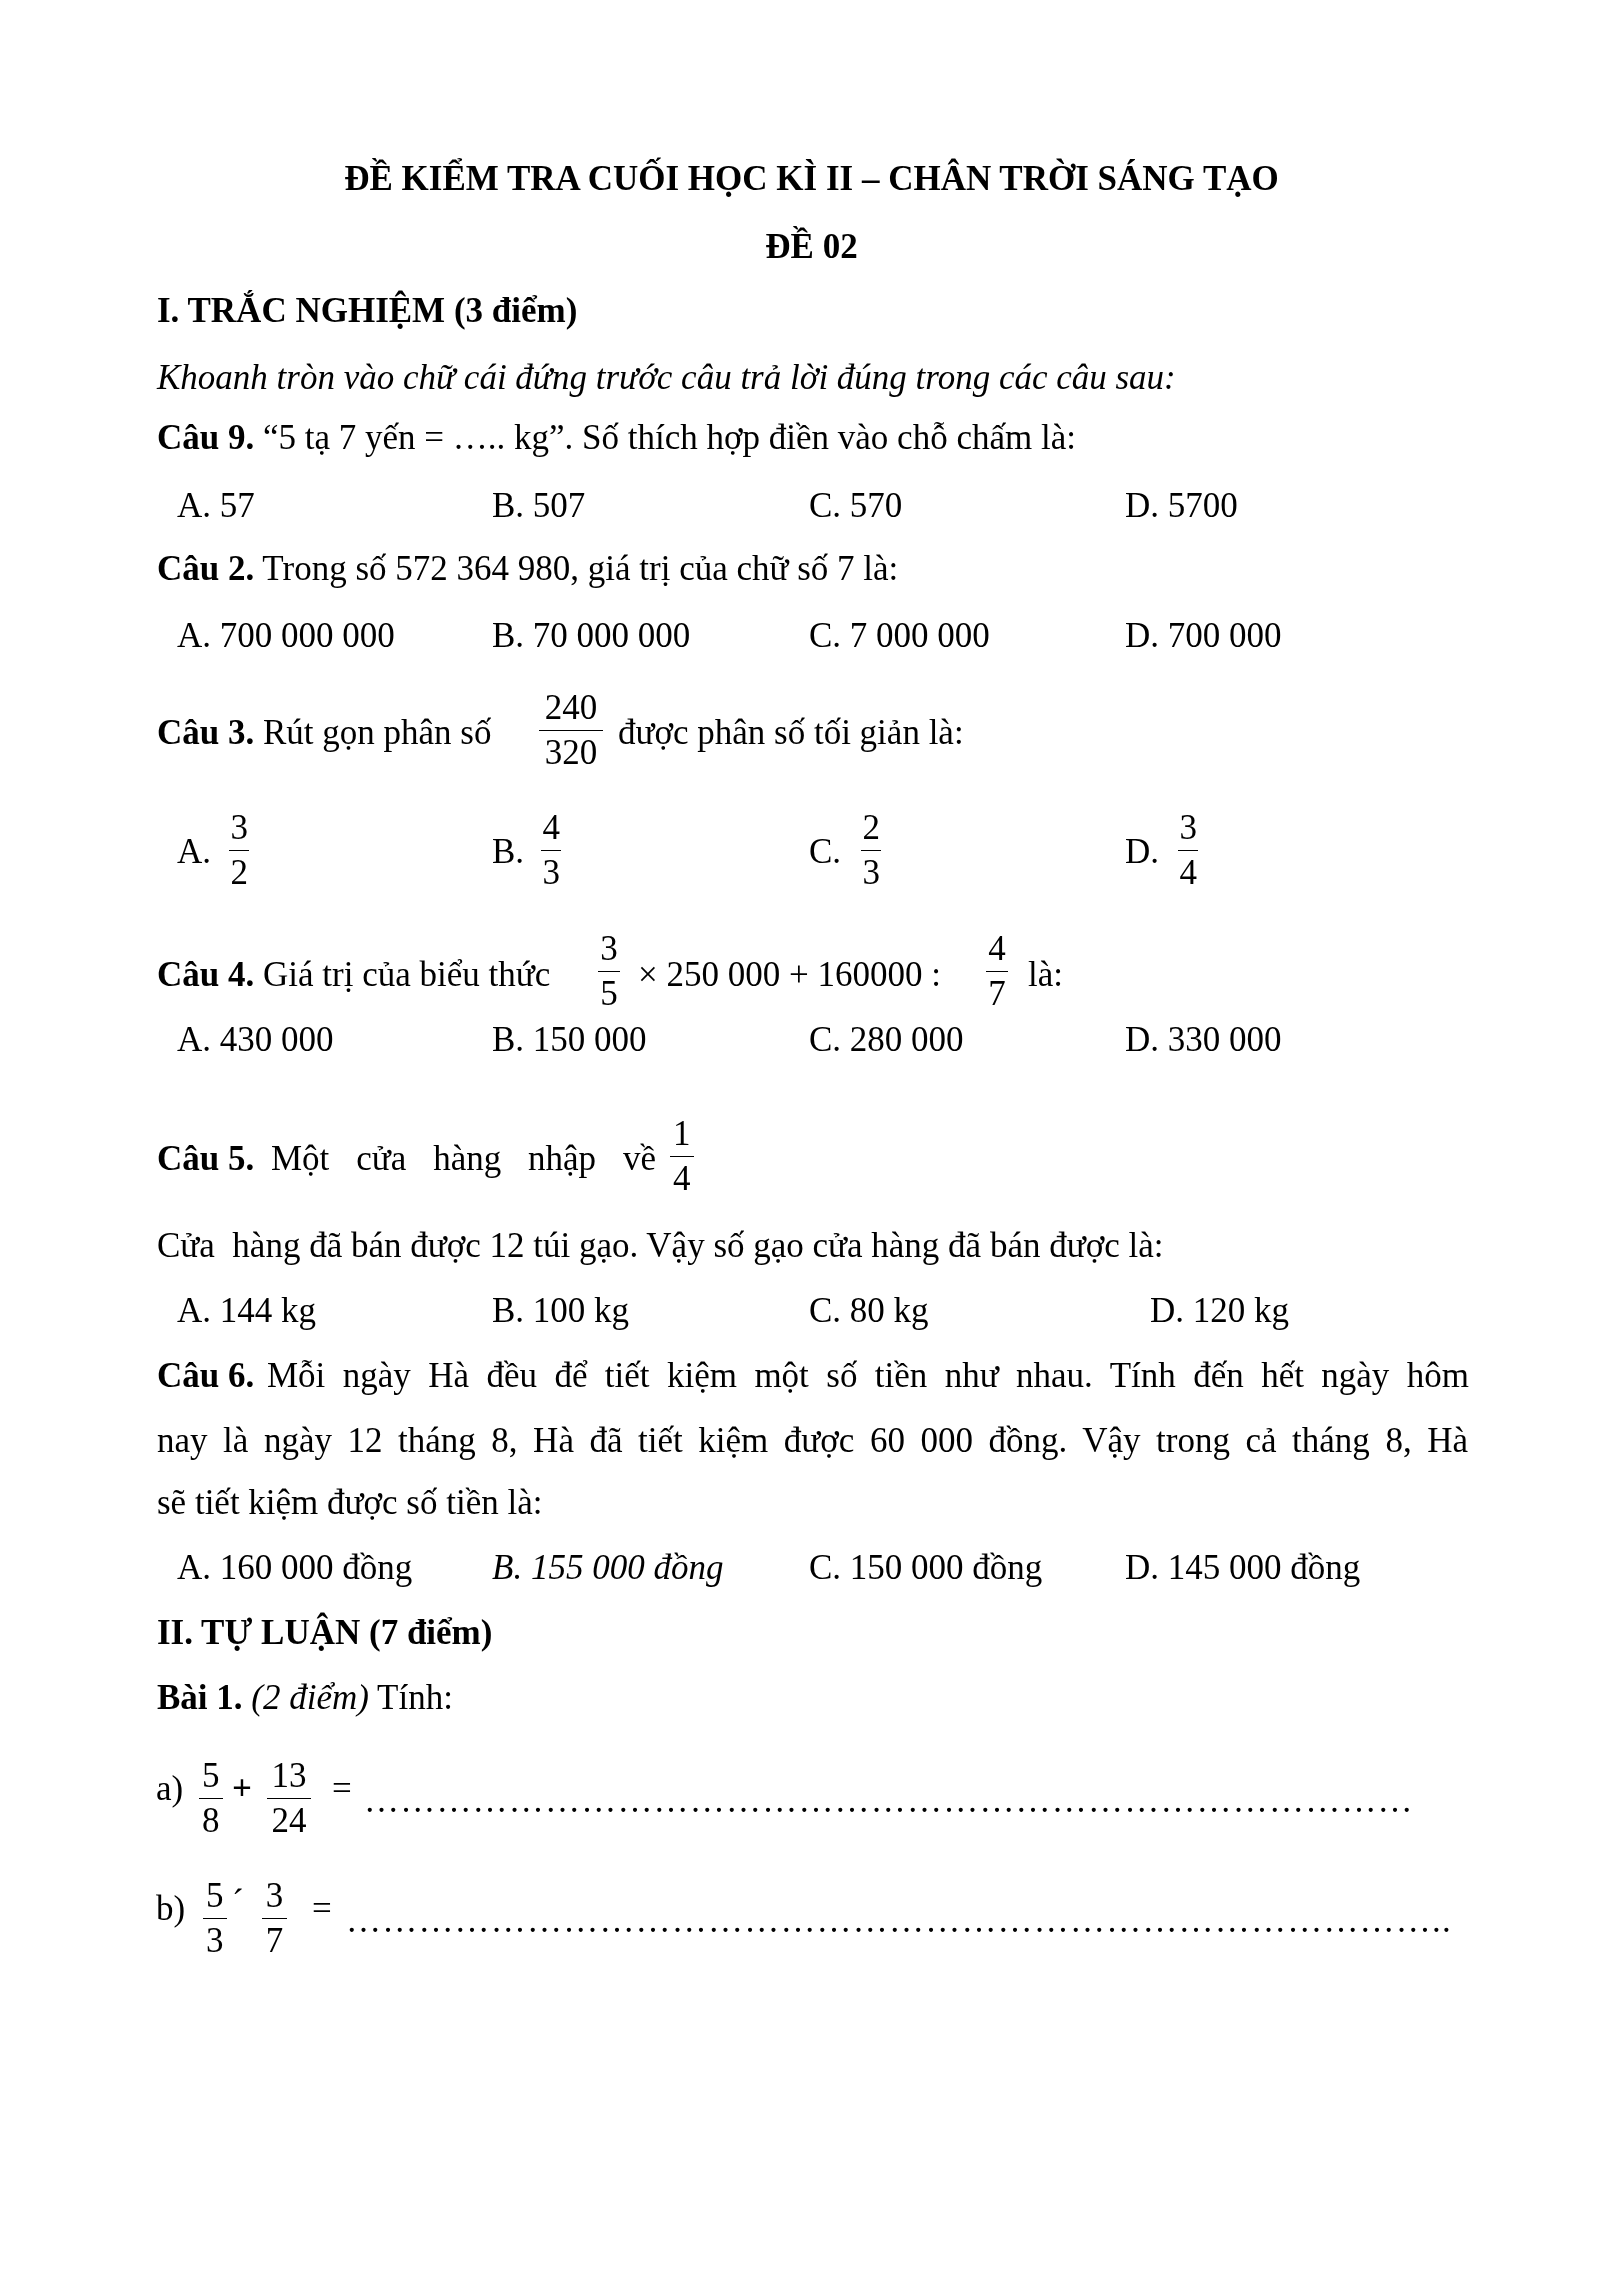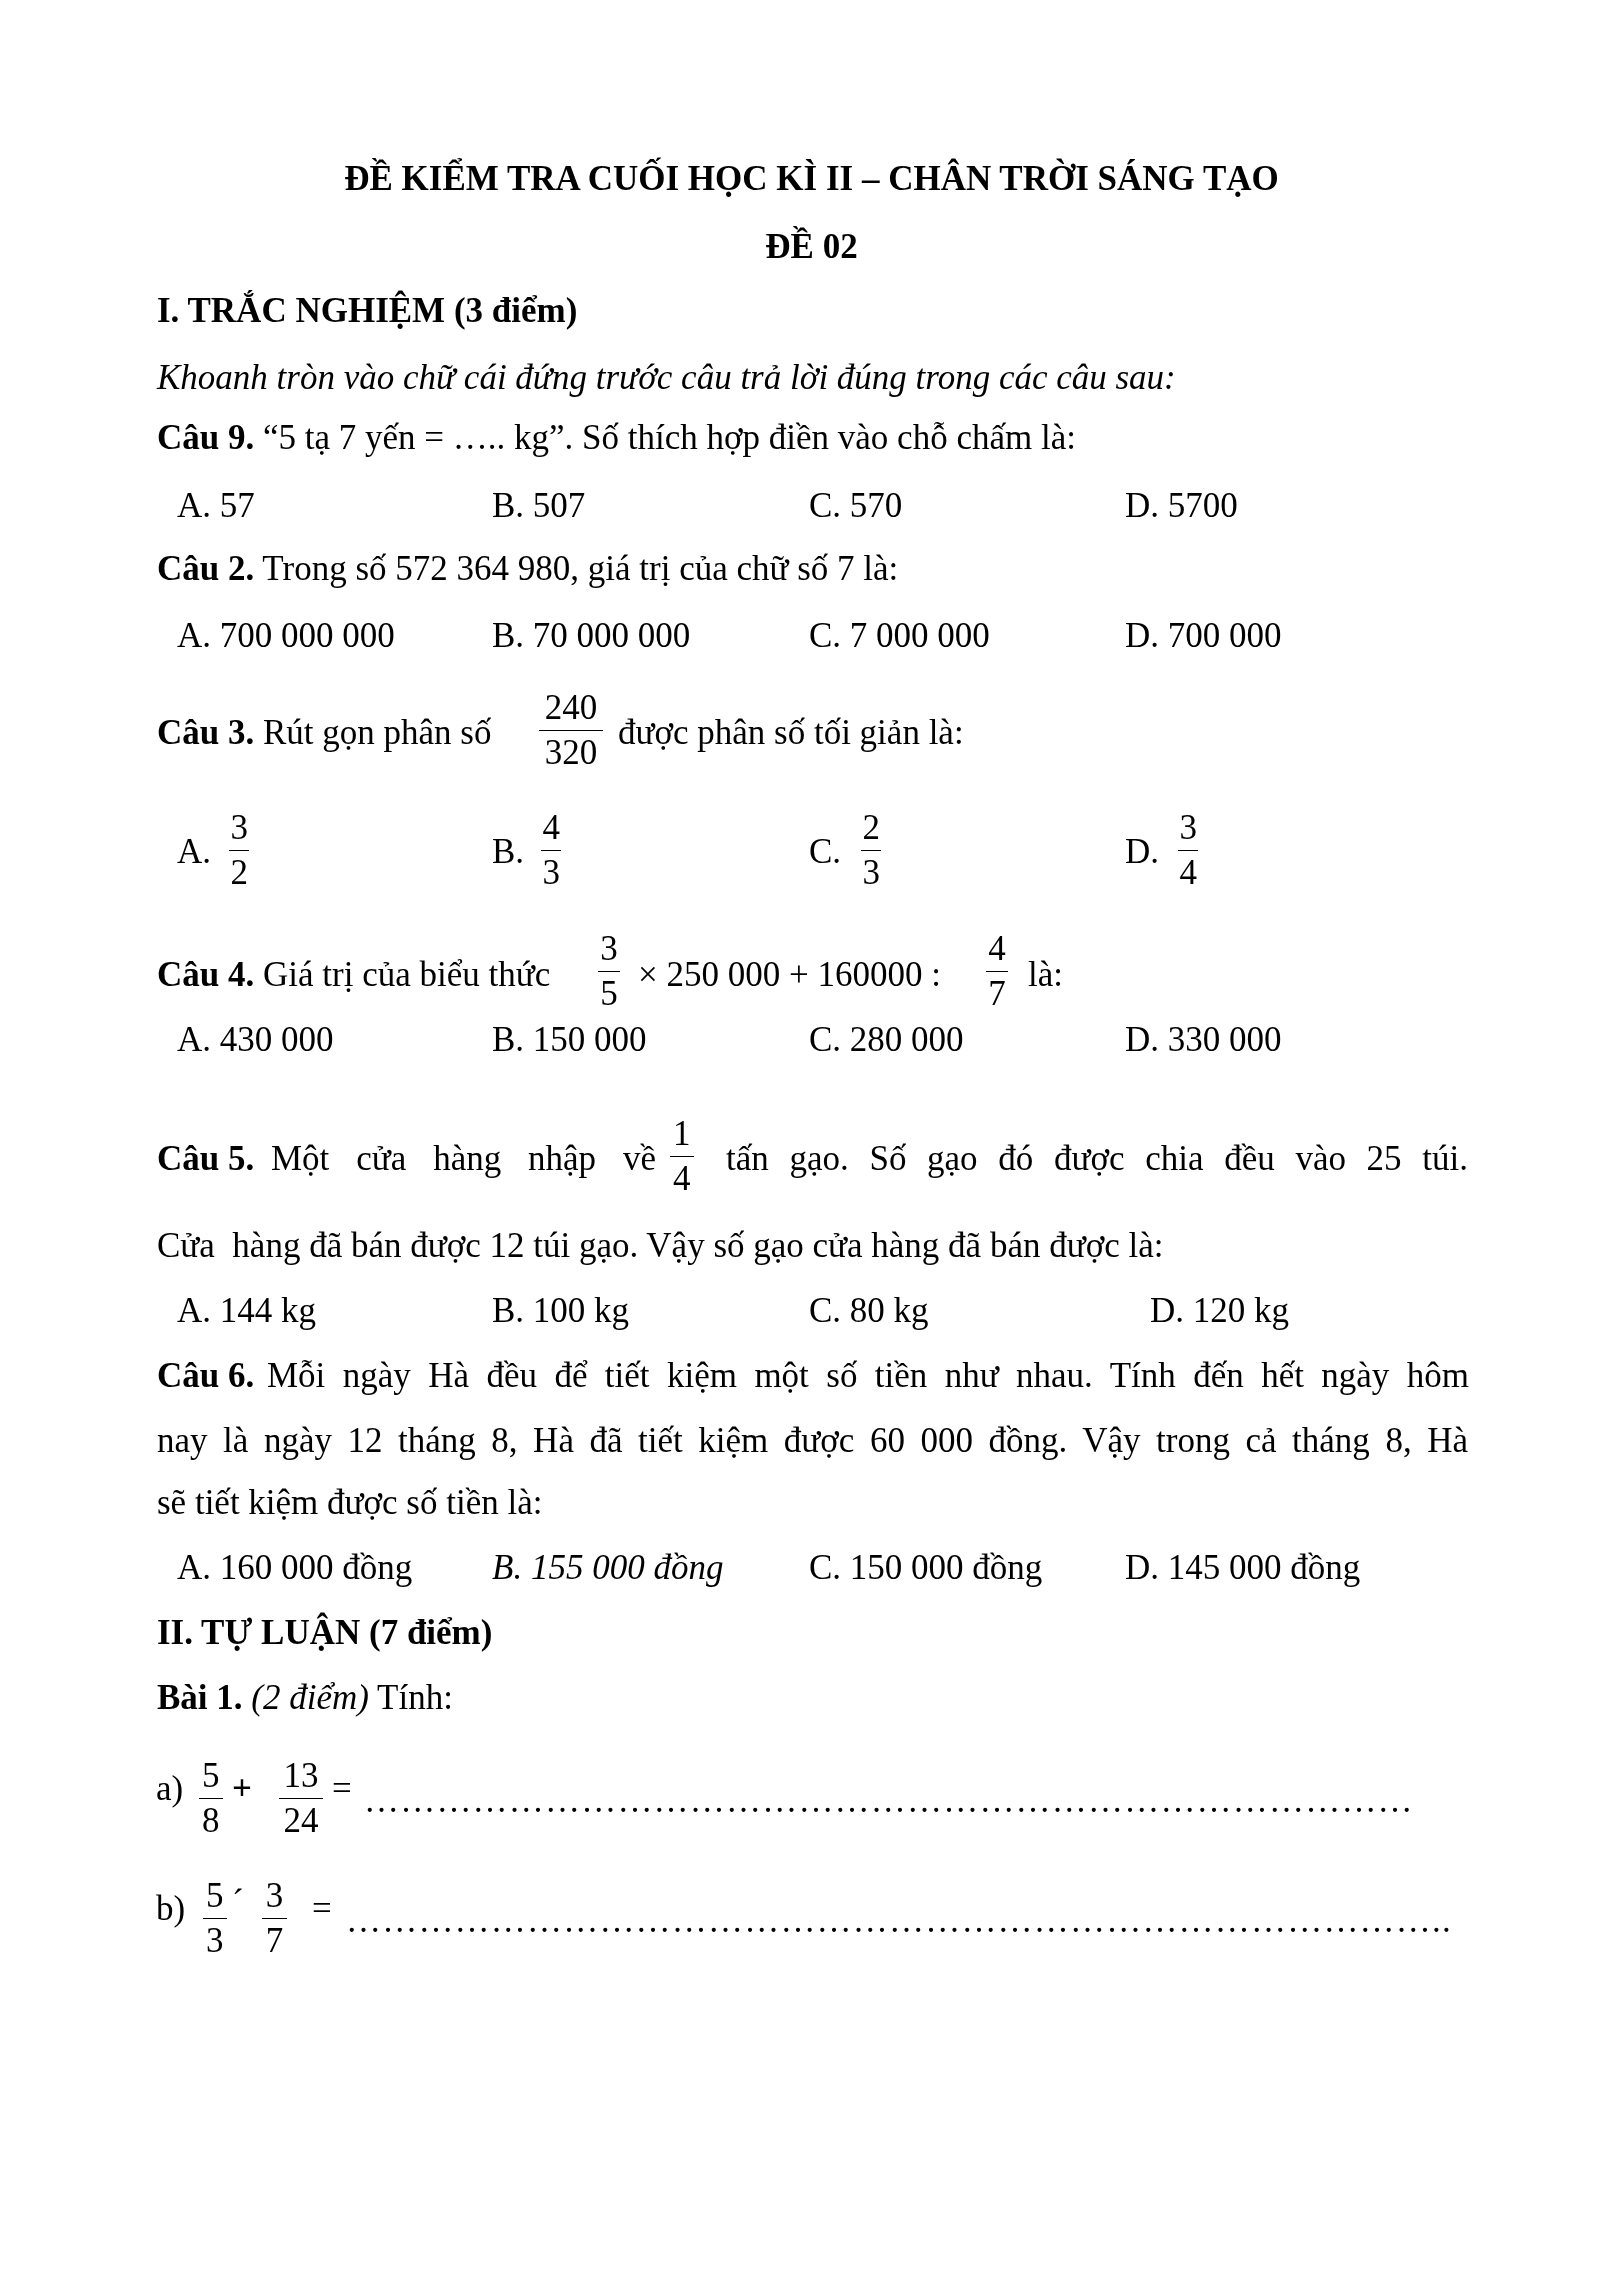--- a/index.html
+++ b/index.html
@@ -113,21 +113,20 @@
 
   <div class="line" style="left:157px; top:1141px;">
     <span class="b">Câu 5.</span>
   </div>
   <div class="line" style="left:271px; top:1141px; width:385px; text-align:justify; text-align-last:justify; white-space:normal;">Một cửa hàng nhập về</div>
   <div class="frac" style="left:670px; top:1116px; width:23.6px;">
     <span class="num">1</span>
     <span class="bar"></span>
     <span class="den">4</span>
   </div>
-  <div class="line" style="left:726px; top:1141px; width:742px; text-align:justify; text-align-last:justify; white-space:normal;">tấn gạo. Số gạo đó được chia đều vào 25 túi.</div>
   <div class="line" style="left:157px; top:1228px; white-space:pre;">Cửa  hàng đã bán được 12 túi gạo. Vậy số gạo cửa hàng đã bán được là:</div>
 
   <div class="opt" style="left:177px; top:1293px;">A. 144 kg</div>
   <div class="opt" style="left:492px; top:1293px;">B. 100 kg</div>
   <div class="opt" style="left:809px; top:1293px;">C. 80 kg</div>
   <div class="opt" style="left:1125px; top:1293px;margin-left:25px;">D. 120 kg</div>
 
   <div class="line" style="left:157px; top:1358px;">
     <span class="b">Câu 6.</span>
   </div>
@@ -146,21 +145,21 @@
     <span class="i">(2 điểm)</span><span> Tính:</span>
   </div>
 
   <div class="line" style="left:156px; top:1771px;">a)</div>
   <div class="frac" style="left:199px; top:1758px; width:23.6px;">
     <span class="num">5</span>
     <span class="bar"></span>
     <span class="den">8</span>
   </div>
   <div class="line b" style="left:232px; top:1771px;">+</div>
-  <div class="frac" style="left:279px; top:1758px; width:44px;">
+  <div class="frac" style="left:267px; top:1758px; width:44px;">
     <span class="num">13</span>
     <span class="bar"></span>
     <span class="den">24</span>
   </div>
   <div class="line" style="left:332px; top:1771px;">=</div>
   <div class="dots" style="left:364px; top:1783px; width:1107px;">……………………………………………………………………………</div>
 
   <div class="line" style="left:156px; top:1891px;">b)</div>
   <div class="frac" style="left:203px; top:1878px; width:23.6px;">
     <span class="num">5</span>

